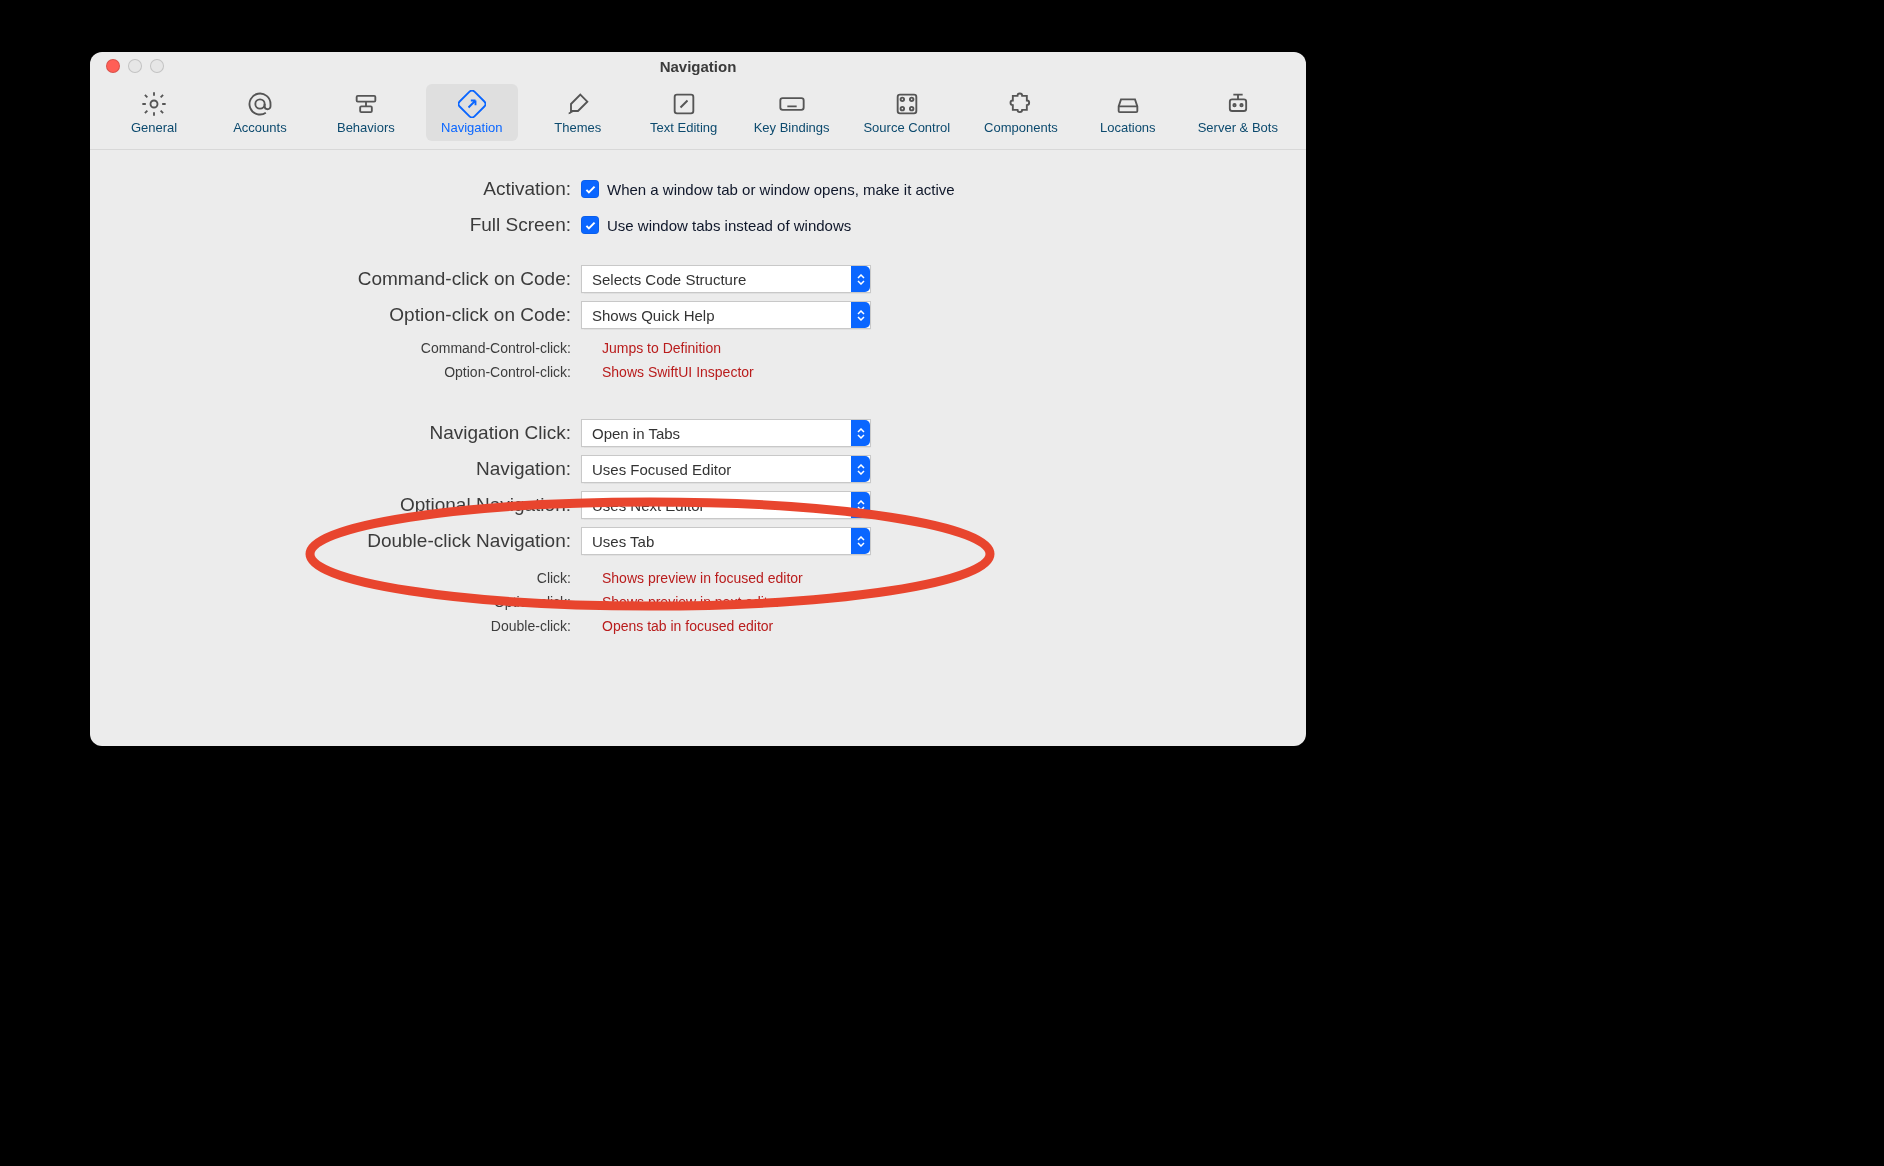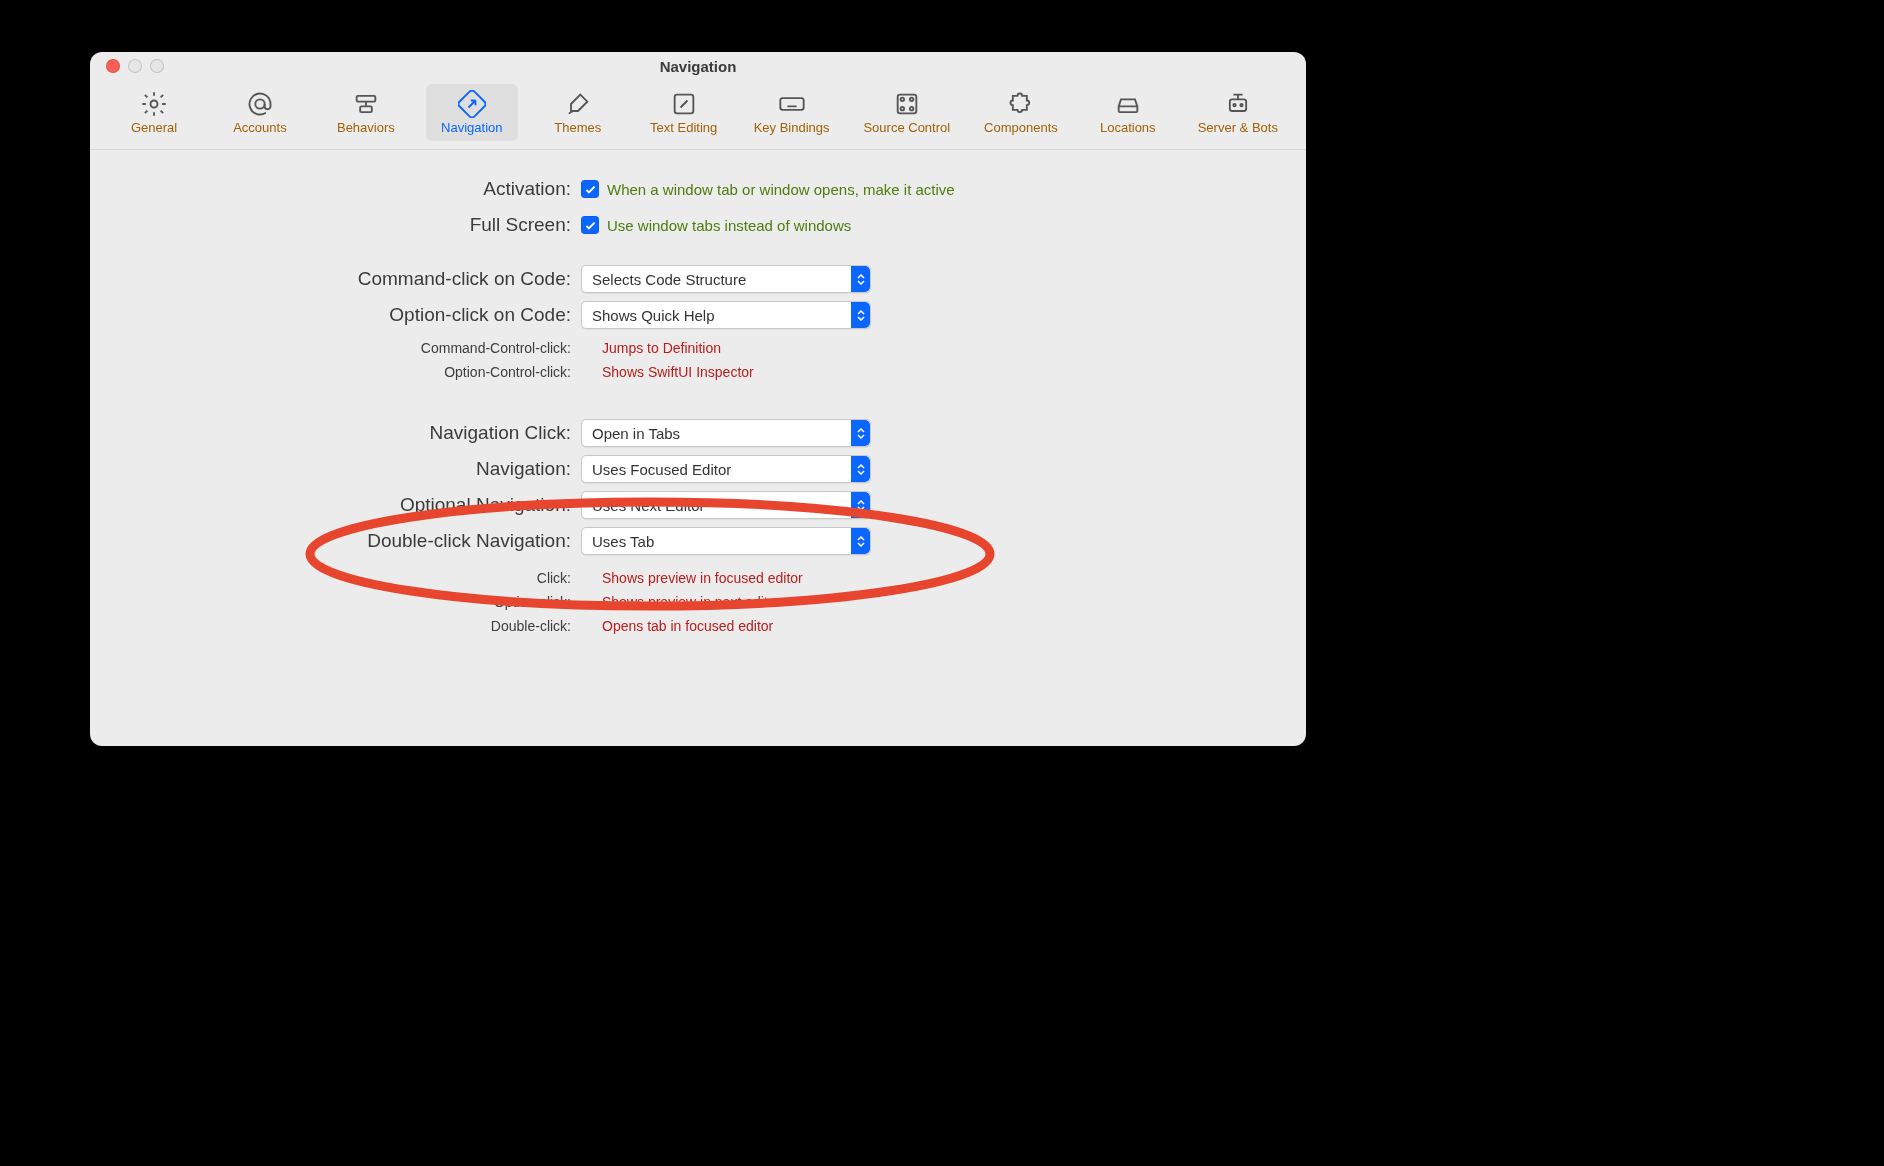--- a/index.html
+++ b/index.html
@@ -64,21 +64,21 @@
     border-bottom: 1px solid #d8d8d8;
     align-items: flex-end;
     justify-content: space-between;
   }
   .tab {
     display:flex;
     flex-direction:column;
     align-items:center;
     padding: 6px 10px;
     border-radius:6px;
-    color:#a16207;
+    color:#0c4a6e;
     cursor: default;
     min-width: 72px;
   }
   .tab.selected {
     background:#dfdfdf;
     color:#0a66ff;
   }
   .tab .icon {
     width:28px; height:28px;
     display:flex; align-items:center; justify-content:center;
@@ -117,29 +117,29 @@
     gap: 8px;
   }
   .checkbox {
     width:18px;height:18px;
     border-radius:4px;
     background:#0a66ff;
     display:flex;align-items:center;justify-content:center;
     box-shadow: inset 0 0 0 0.5px rgba(0,0,0,0.15);
   }
   .checkbox svg { width:13px; height:13px; stroke:#fff; stroke-width:2.5; fill:none; }
-  .cb-text { font-size:15px; color:#4d7c0f; }
+  .cb-text { font-size:15px; color:#0f172a; }
 
   .select {
     position:relative;
     width: 288px;
     height: 26px;
     background:#fff;
     border: 0.5px solid #c8c8c8;
-    border-radius:5px;
+    border-radius:0;
     display:flex;
     align-items:center;
     box-shadow: 0 0.5px 1px rgba(0,0,0,0.05);
   }
   .select .value {
     padding-left: 10px;
     font-size:15px;
     color:#333;
   }
   .select .stepper {

